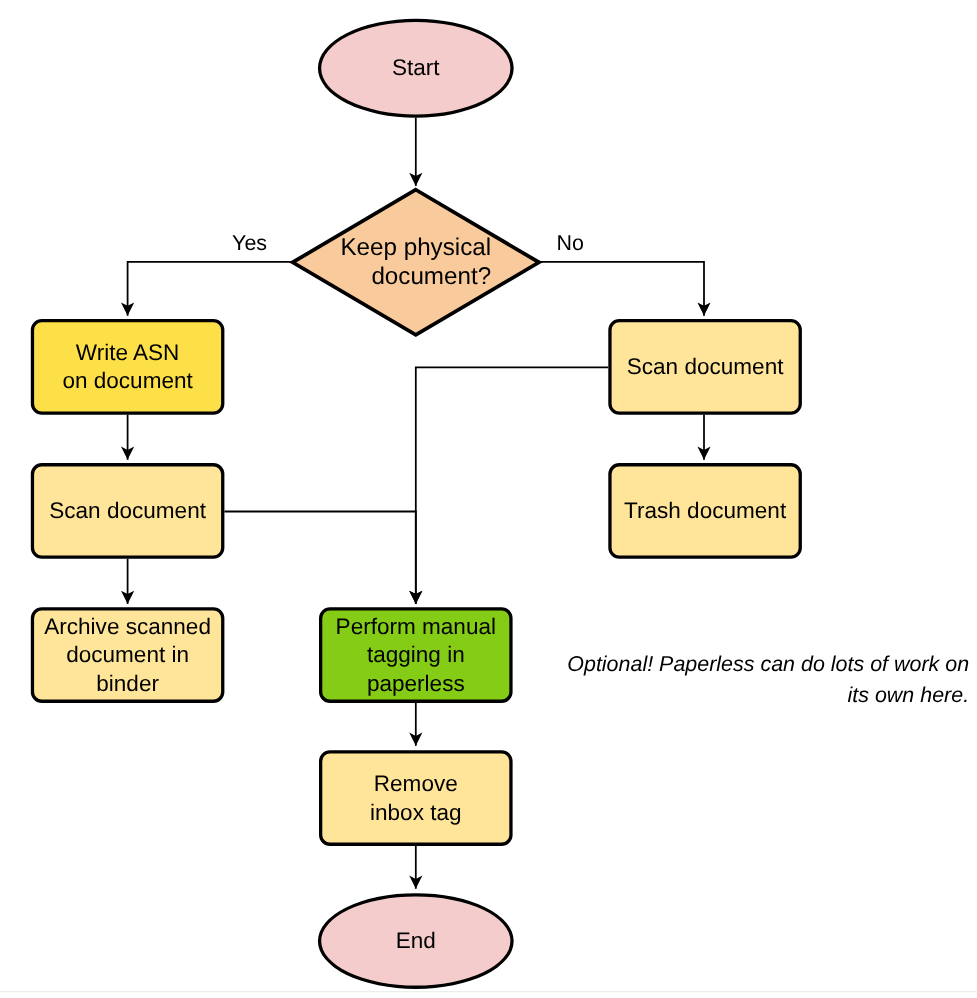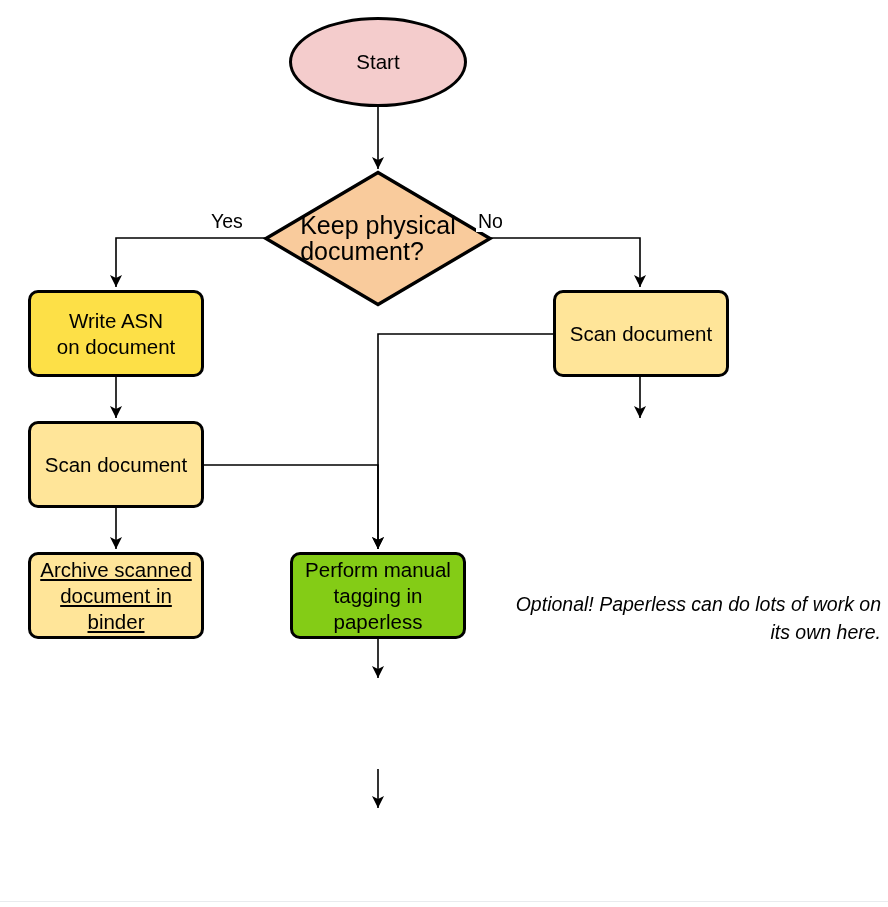--- a/index.html
+++ b/index.html
@@ -43,23 +43,23 @@
   .terminal { border-radius: 50%; }
   .diamond-svg {
     position: absolute;
     overflow: visible;
   }
   .diamond-label {
     position: absolute;
     display: flex;
     align-items: center;
     justify-content: center;
-    text-align: left;
+    text-align: right;
     white-space: pre-line;
-    font-size: 25px;
+    font-size: 22px;
     line-height: 26px;
   }
   .edge-label {
     position: absolute;
     font-size: 19.5px;
     line-height: 19.5px;
     text-align: left;
     background: #ffffff;
     padding: 0 2px;
   }
@@ -110,35 +110,39 @@
   <div class="node terminal" style="left: 289px; top: 17px; width: 178px; height: 90px; background-color: rgb(244, 204, 204);">Start</div>
 
   <div class="diamond-label" style="left:278px; top:186px; width:200px; height:104px;">Keep physical
 document?</div>
 
   <div class="node process" style="left: 28px; top: 290px; width: 176px; height: 87px; background-color: #fde047;">Write ASN
 on document</div>
 
   <div class="node process" style="left: 28px; top: 421px; width: 176px; height: 87px; background-color: rgb(255, 229, 153);">Scan document</div>
 
-  <div class="node process" style="left: 28px; top: 552px; width: 176px; height: 87px; background-color: rgb(255, 229, 153); text-decoration: underline;">Archive scanned
+  <div class="node process" style="left: 28px; top: 552px; width: 176px; height: 87px; background-color: rgb(255, 229, 153);">Archive scanned
 document in
 binder</div>
 
   <div class="node process" style="left: 553px; top: 290px; width: 176px; height: 87px; background-color: rgb(255, 229, 153);">Scan document</div>
 
+  <div class="node process" style="left: 553px; top: 421px; width: 176px; height: 87px; background-color: rgb(255, 229, 153);">Trash document</div>
 
   <div class="node process" style="left: 290px; top: 552px; width: 176px; height: 87px; background-color: #84cc16;">Perform manual
 tagging in
 paperless</div>
 
+  <div class="node process" style="left: 290px; top: 682px; width: 176px; height: 87px; background-color: rgb(255, 229, 153);">Remove
+inbox tag</div>
 
+  <div class="node terminal" style="left: 289px; top: 812px; width: 178px; height: 87px; background-color: rgb(244, 204, 204);">End</div>
 
   <div class="edge-label" style="left:209px; top:212px; width:38px;">Yes</div>
 
-  <div class="edge-label" style="left:476px; top:212px; width:34px;">No</div>
+  <div class="edge-label" style="left:504px; top:212px; width:34px;">No</div>
 
   <div class="annotation" style="left:481px; top:590px; width:400px;">Optional! Paperless can do lots of work on
 its own here.</div>
 
   <div class="bottom-separator" style="background-color: rgb(233, 235, 238);"></div>
 
 </div>
 
 </body></html>

